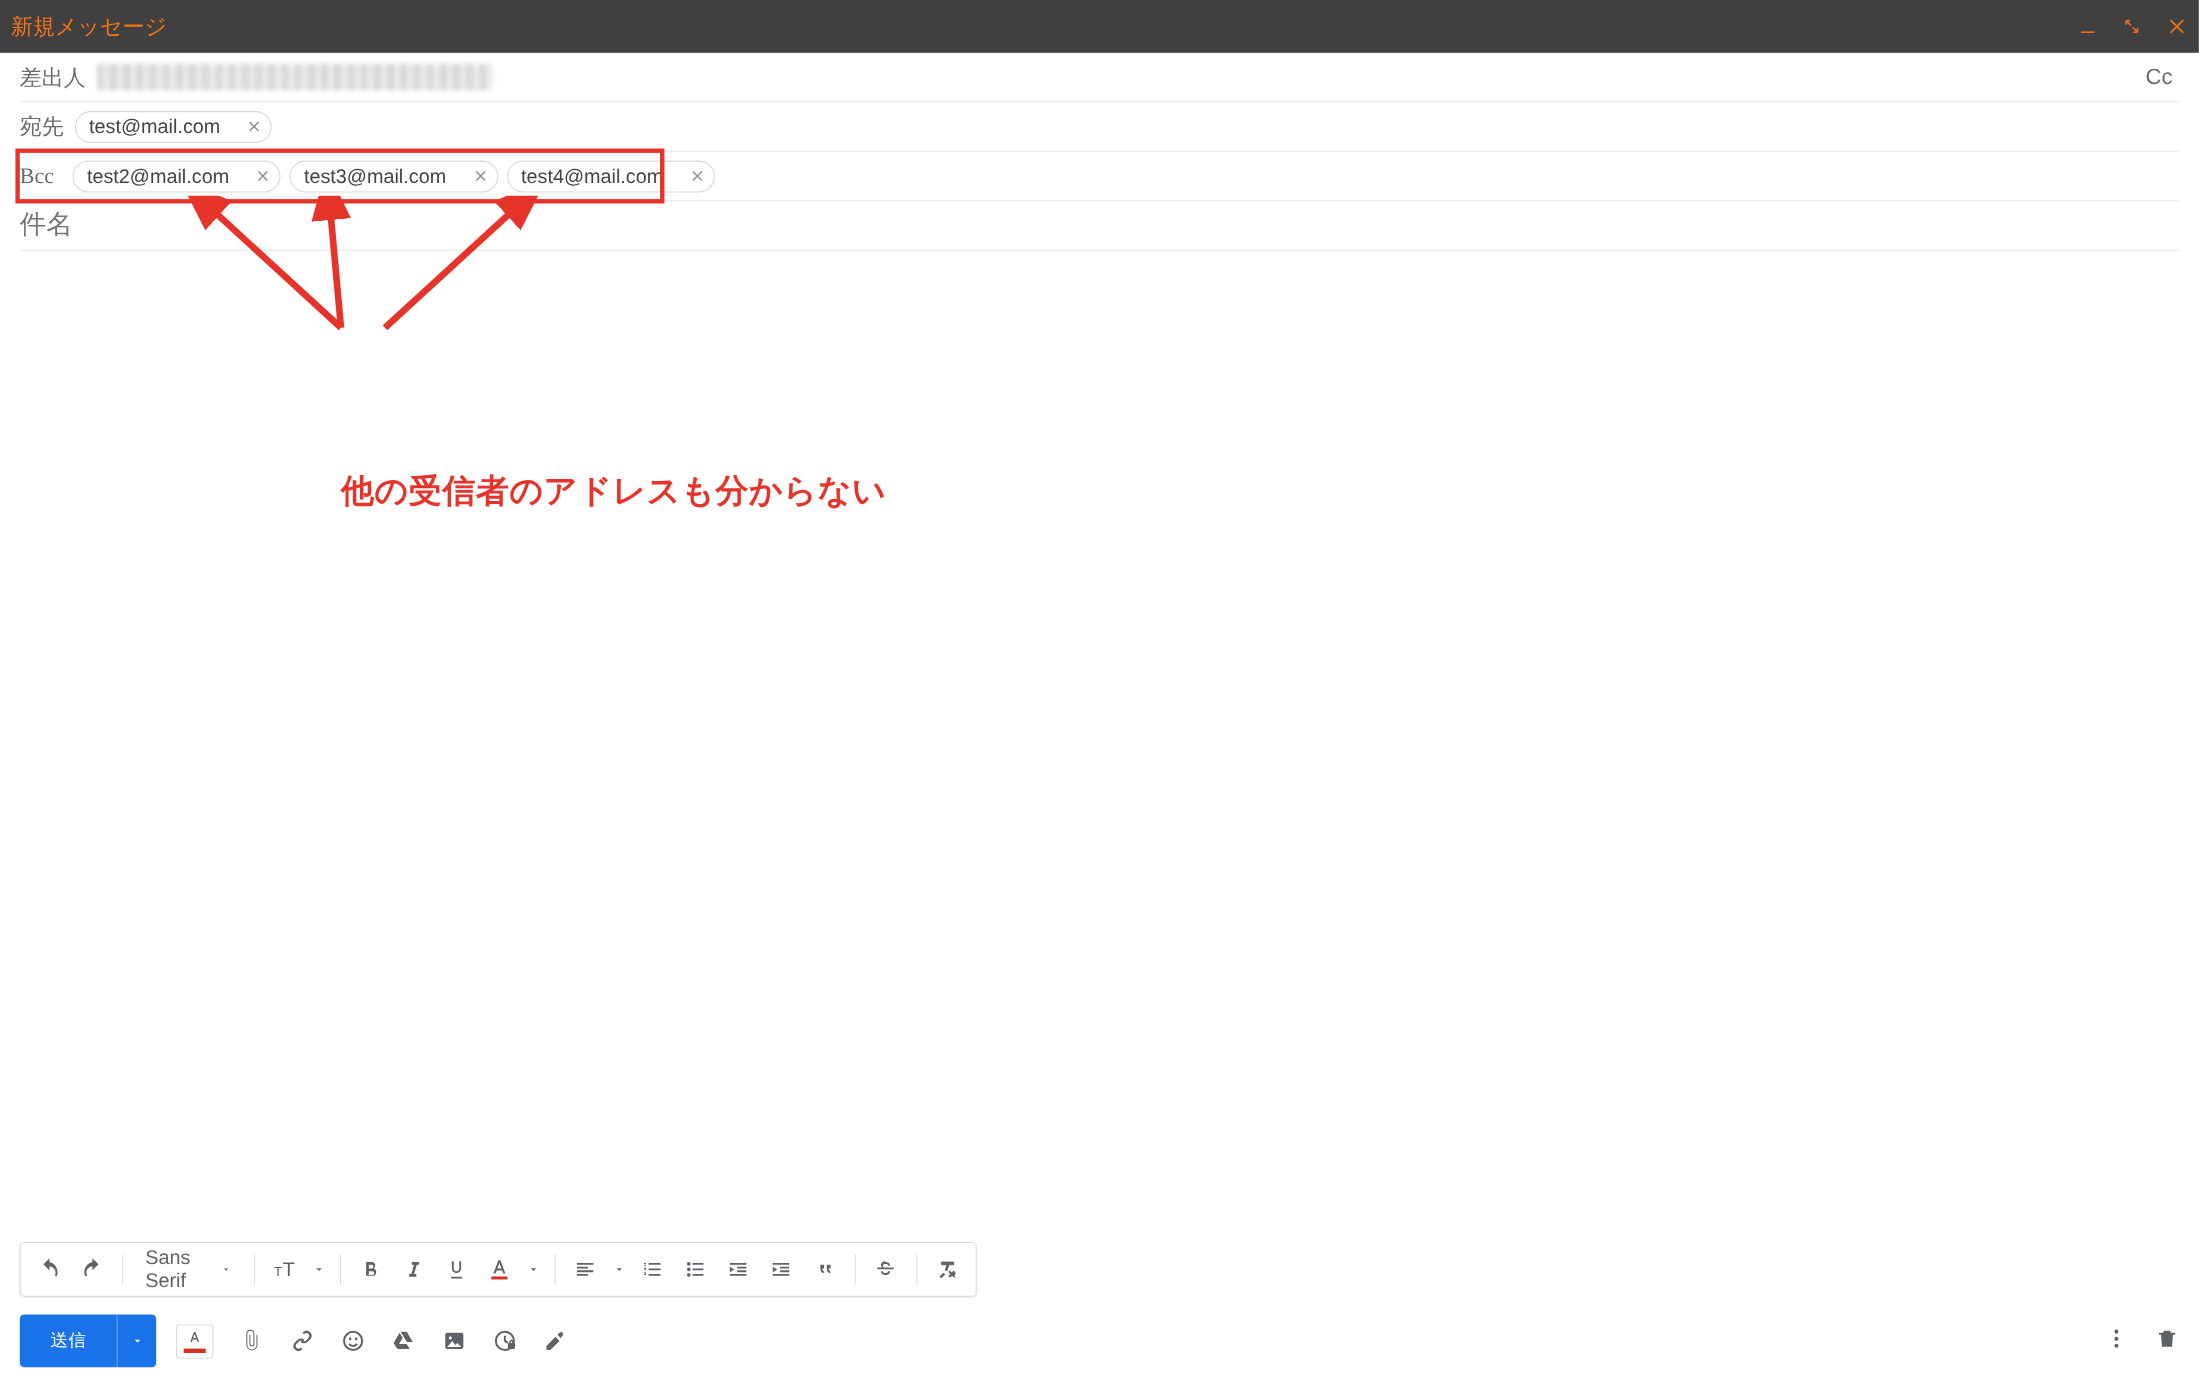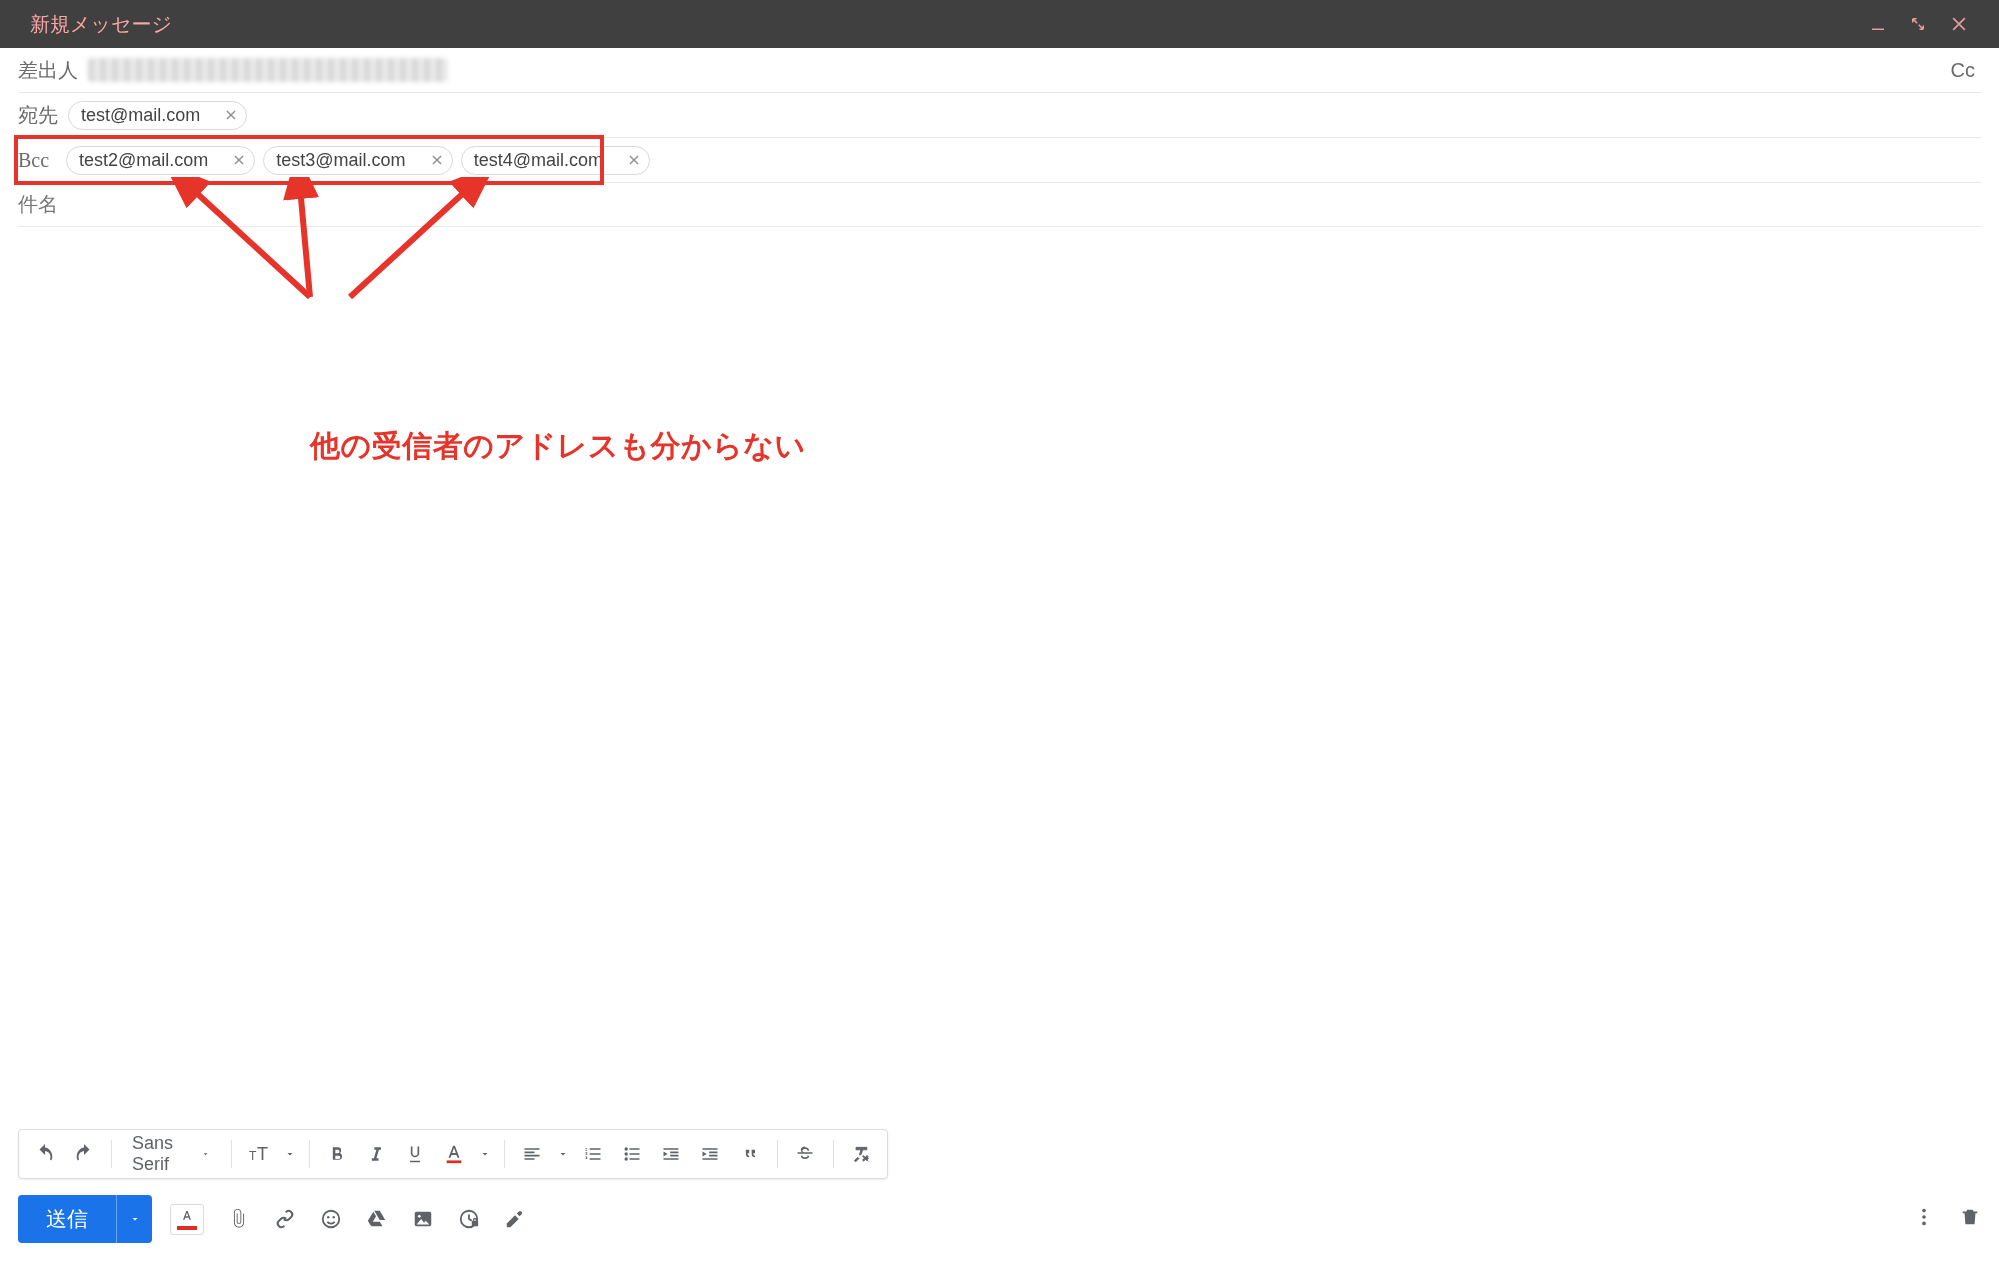--- a/index.html
+++ b/index.html
@@ -1,57 +1,57 @@
 <!DOCTYPE html>
 <html><head>
 <meta charset="utf-8">
 <style>
   * { box-sizing: border-box; margin: 0; padding: 0; }
   html, body { width: 1999px; height: 1267px; font-family: Arial, "Helvetica Neue", sans-serif; background: #fff; }
   .window { width: 100%; height: 100%; display: flex; flex-direction: column; }
-  .titlebar { background: #404040; color: #fca5a5; height: 48px; display: flex; align-items: center; padding: 0 30px; font-size: 20px; }
+  .titlebar { background: #404040; color: #f97316; height: 48px; display: flex; align-items: center; padding: 0 10px; font-size: 20px; }
   .titlebar .spacer { flex: 1; }
   .titlebar .win-icon { margin-left: 22px; cursor: pointer; opacity: .9; }
   .titlebar svg { display: block; }
 
   .fields { padding: 0 18px; }
   .row { display: flex; align-items: center; min-height: 44px; border-bottom: 1px solid #e9e9e9; position: relative; }
   .row .label { color: #6b6b6b; font-size: 20px; min-width: 62px; padding: 8px 10px 8px 0; font-family: Liberation Serif, serif; }
   .row .label.short { min-width: 48px; }
   .row .content { flex: 1; display: flex; align-items: center; flex-wrap: wrap; gap: 8px; padding: 6px 0; min-height: 44px; }
   .row .right { color: #6b6b6b; font-size: 20px; padding: 0 6px; cursor: pointer; }
 
   .from-blur { width: 360px; height: 24px; background: repeating-linear-gradient(90deg,#d8d8d8 0 6px,#eaeaea 6px 12px); filter: blur(2px); border-radius: 4px; }
 
   .chip { display: inline-flex; align-items: center; border: 1px solid #d9d9d9; border-radius: 16px; padding: 3px 8px 3px 12px; font-size: 18px; color: #444; background: #fff; gap: 24px; }
   .chip .x { cursor: pointer; opacity: .7; display: inline-flex; }
   .chip .x svg { width: 14px; height: 14px; }
 
   .bcc-highlight { position: absolute; left: -4px; top: -3px; height: 50px; width: 590px; border: 4px solid #e6342a; pointer-events: none; }
 
-  .subject-input { flex: 1; border: none; outline: none; font-size: 20px; color: #6b6b6b; padding: 8px 0; background: transparent; }
+  .subject-input { flex: 1; border: none; outline: none; font-size: 24px; color: #6b6b6b; padding: 8px 0; background: transparent; }
 
   .body-area { flex: 1; position: relative; padding: 0 18px; }
 
   
   .arrow { position: absolute; }
 
   .annot { position: absolute; color: #e6342a; font-weight: 700; font-size: 30px; letter-spacing: .5px; text-shadow: 0 1px 0 #fff, 0 -1px 0 #fff, 1px 0 0 #fff, -1px 0 0 #fff; line-height: 1.6; }
 
   
   .format-bar { margin: 0 18px 16px 18px; border: 1px solid #dadce0; border-radius: 4px; box-shadow: 0 1px 2px rgba(0,0,0,.08); display: flex; align-items: center; height: 50px; padding: 0 10px; gap: 8px; width: 870px; }
   .tb-btn { width: 40px; height: 40px; display: flex; align-items: center; justify-content: center; color: #5f6368; cursor: pointer; border-radius: 4px; }
   .tb-sep { width: 1px; height: 28px; background: #e0e0e0; margin: 0 4px; }
   .font-dd { display: flex; align-items: center; gap: 6px; color: #5f6368; font-size: 18px; padding: 0 8px; cursor: pointer; }
   .font-dd svg { width: 12px; height: 12px; }
 
   
   .bottom-bar { display: flex; align-items: center; padding: 0 18px 24px 18px; gap: 18px; }
   .send-btn { display: flex; align-items: stretch; height: 48px; background: #1a73e8; border-radius: 4px; overflow: hidden; color: #fff; }
-  .send-btn .main { padding: 0 28px; display: flex; align-items: center; font-size: 21px; cursor: pointer; }
+  .send-btn .main { padding: 0 28px; display: flex; align-items: center; font-size: 16px; cursor: pointer; }
   .send-btn .drop { width: 36px; display: flex; align-items: center; justify-content: center; border-left: 1px solid rgba(255,255,255,.35); cursor: pointer; }
   .action-icons { display: flex; align-items: center; gap: 24px; color: #5f6368; }
   .action-icons .ic { cursor: pointer; display: flex; }
   .a-underline { display:flex; flex-direction:column; align-items:center; border:1px solid #dadce0; border-radius:3px; padding:4px 6px; }
   .a-underline .bar { width: 20px; height: 4px; background: #d93025; margin-top: 1px; }
   .bottom-bar .right-actions { margin-left: auto; display: flex; align-items: center; gap: 24px; color: #5f6368; }
 
   svg { fill: currentColor; }
 </style>
 </head>

